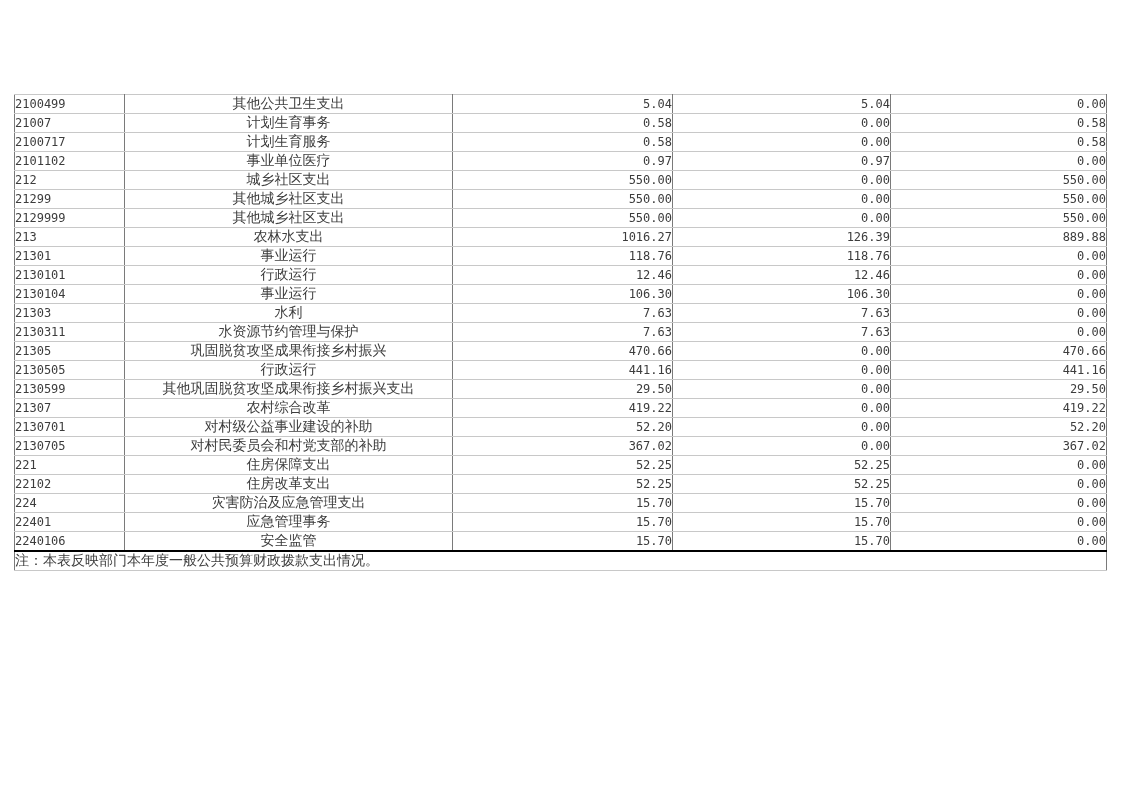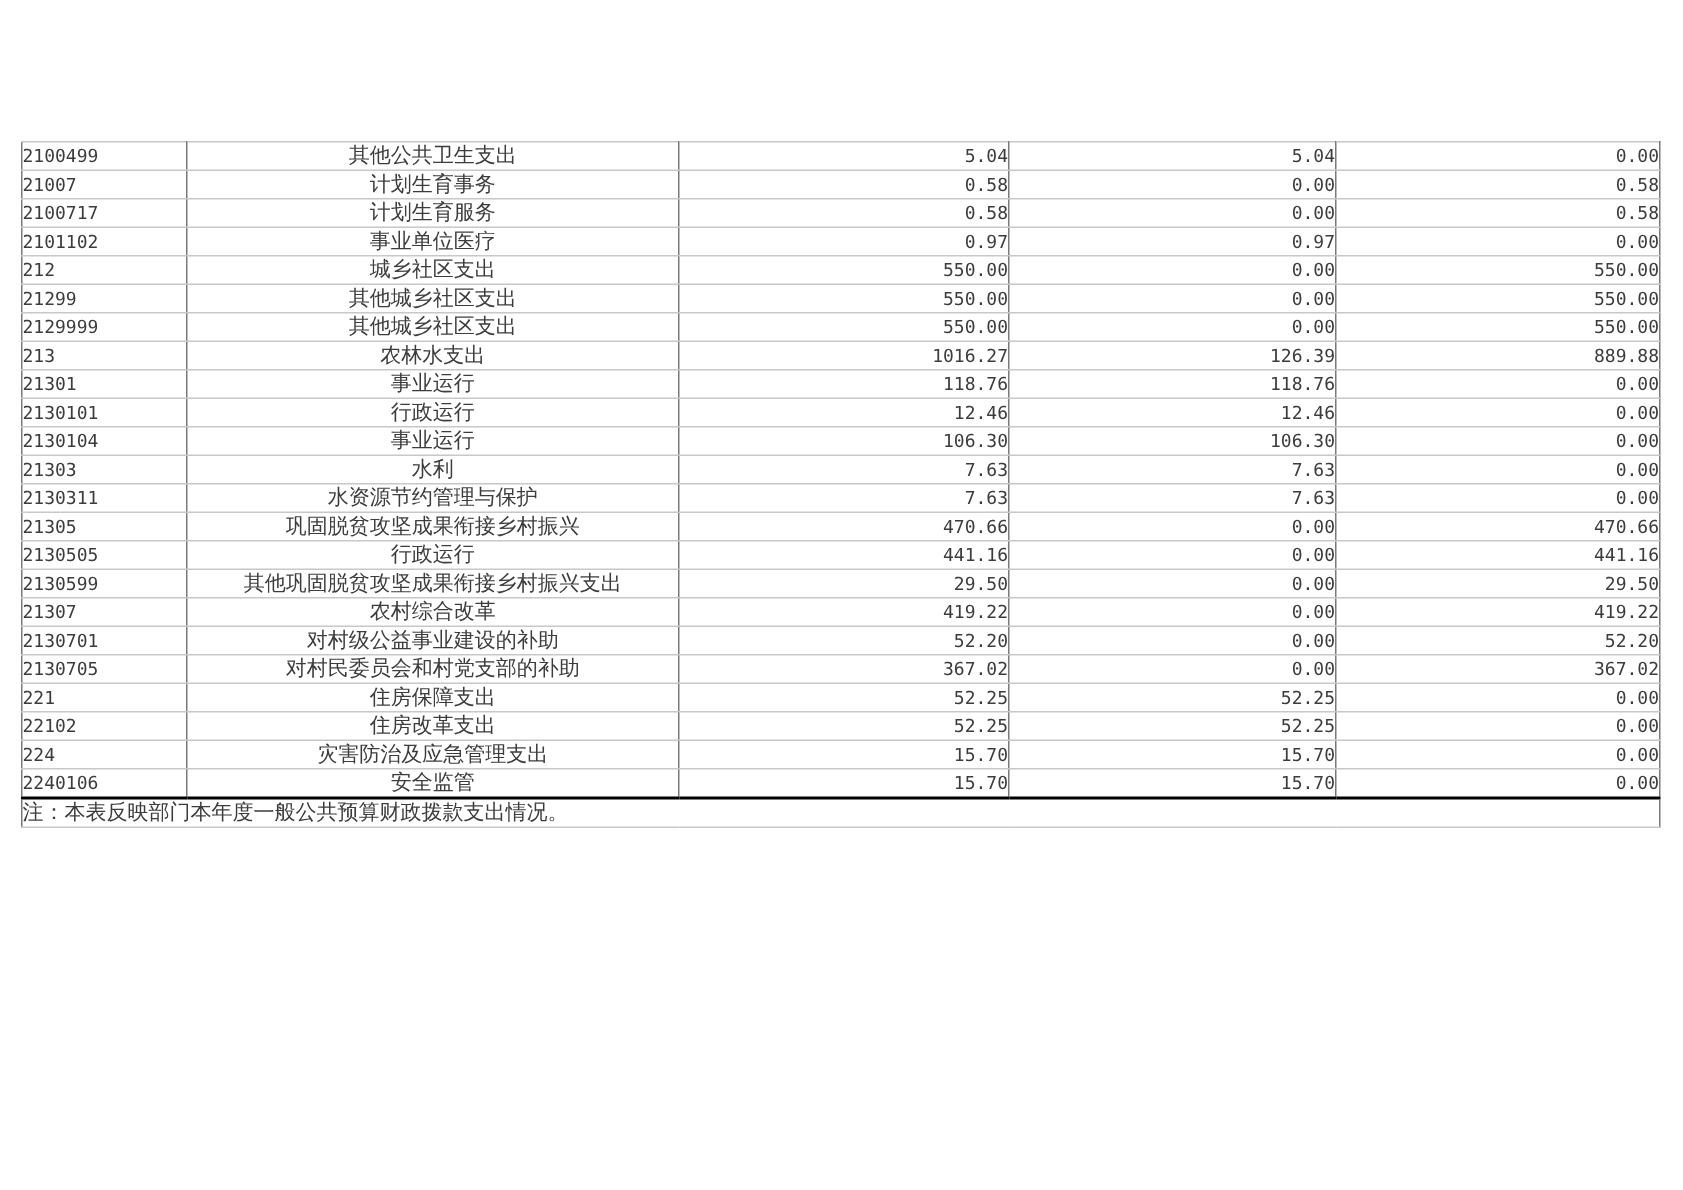--- a/index.html
+++ b/index.html
@@ -231,20 +231,27 @@
           <td class="num">52.25</td>
           <td class="num">0.00</td>
         </tr>
         <tr>
           <td class="code">224</td>
           <td class="name">灾害防治及应急管理支出</td>
           <td class="num">15.70</td>
           <td class="num">15.70</td>
           <td class="num">0.00</td>
         </tr>
+        <tr>
+          <td class="code">22401</td>
+          <td class="name">应急管理事务</td>
+          <td class="num">15.70</td>
+          <td class="num">15.70</td>
+          <td class="num">0.00</td>
+        </tr>
         <tr class="last-data-row">
           <td class="code">2240106</td>
           <td class="name">安全监管</td>
           <td class="num">15.70</td>
           <td class="num">15.70</td>
           <td class="num">0.00</td>
         </tr>
       </tbody>
     <tbody>
       <tr class="note-row">

